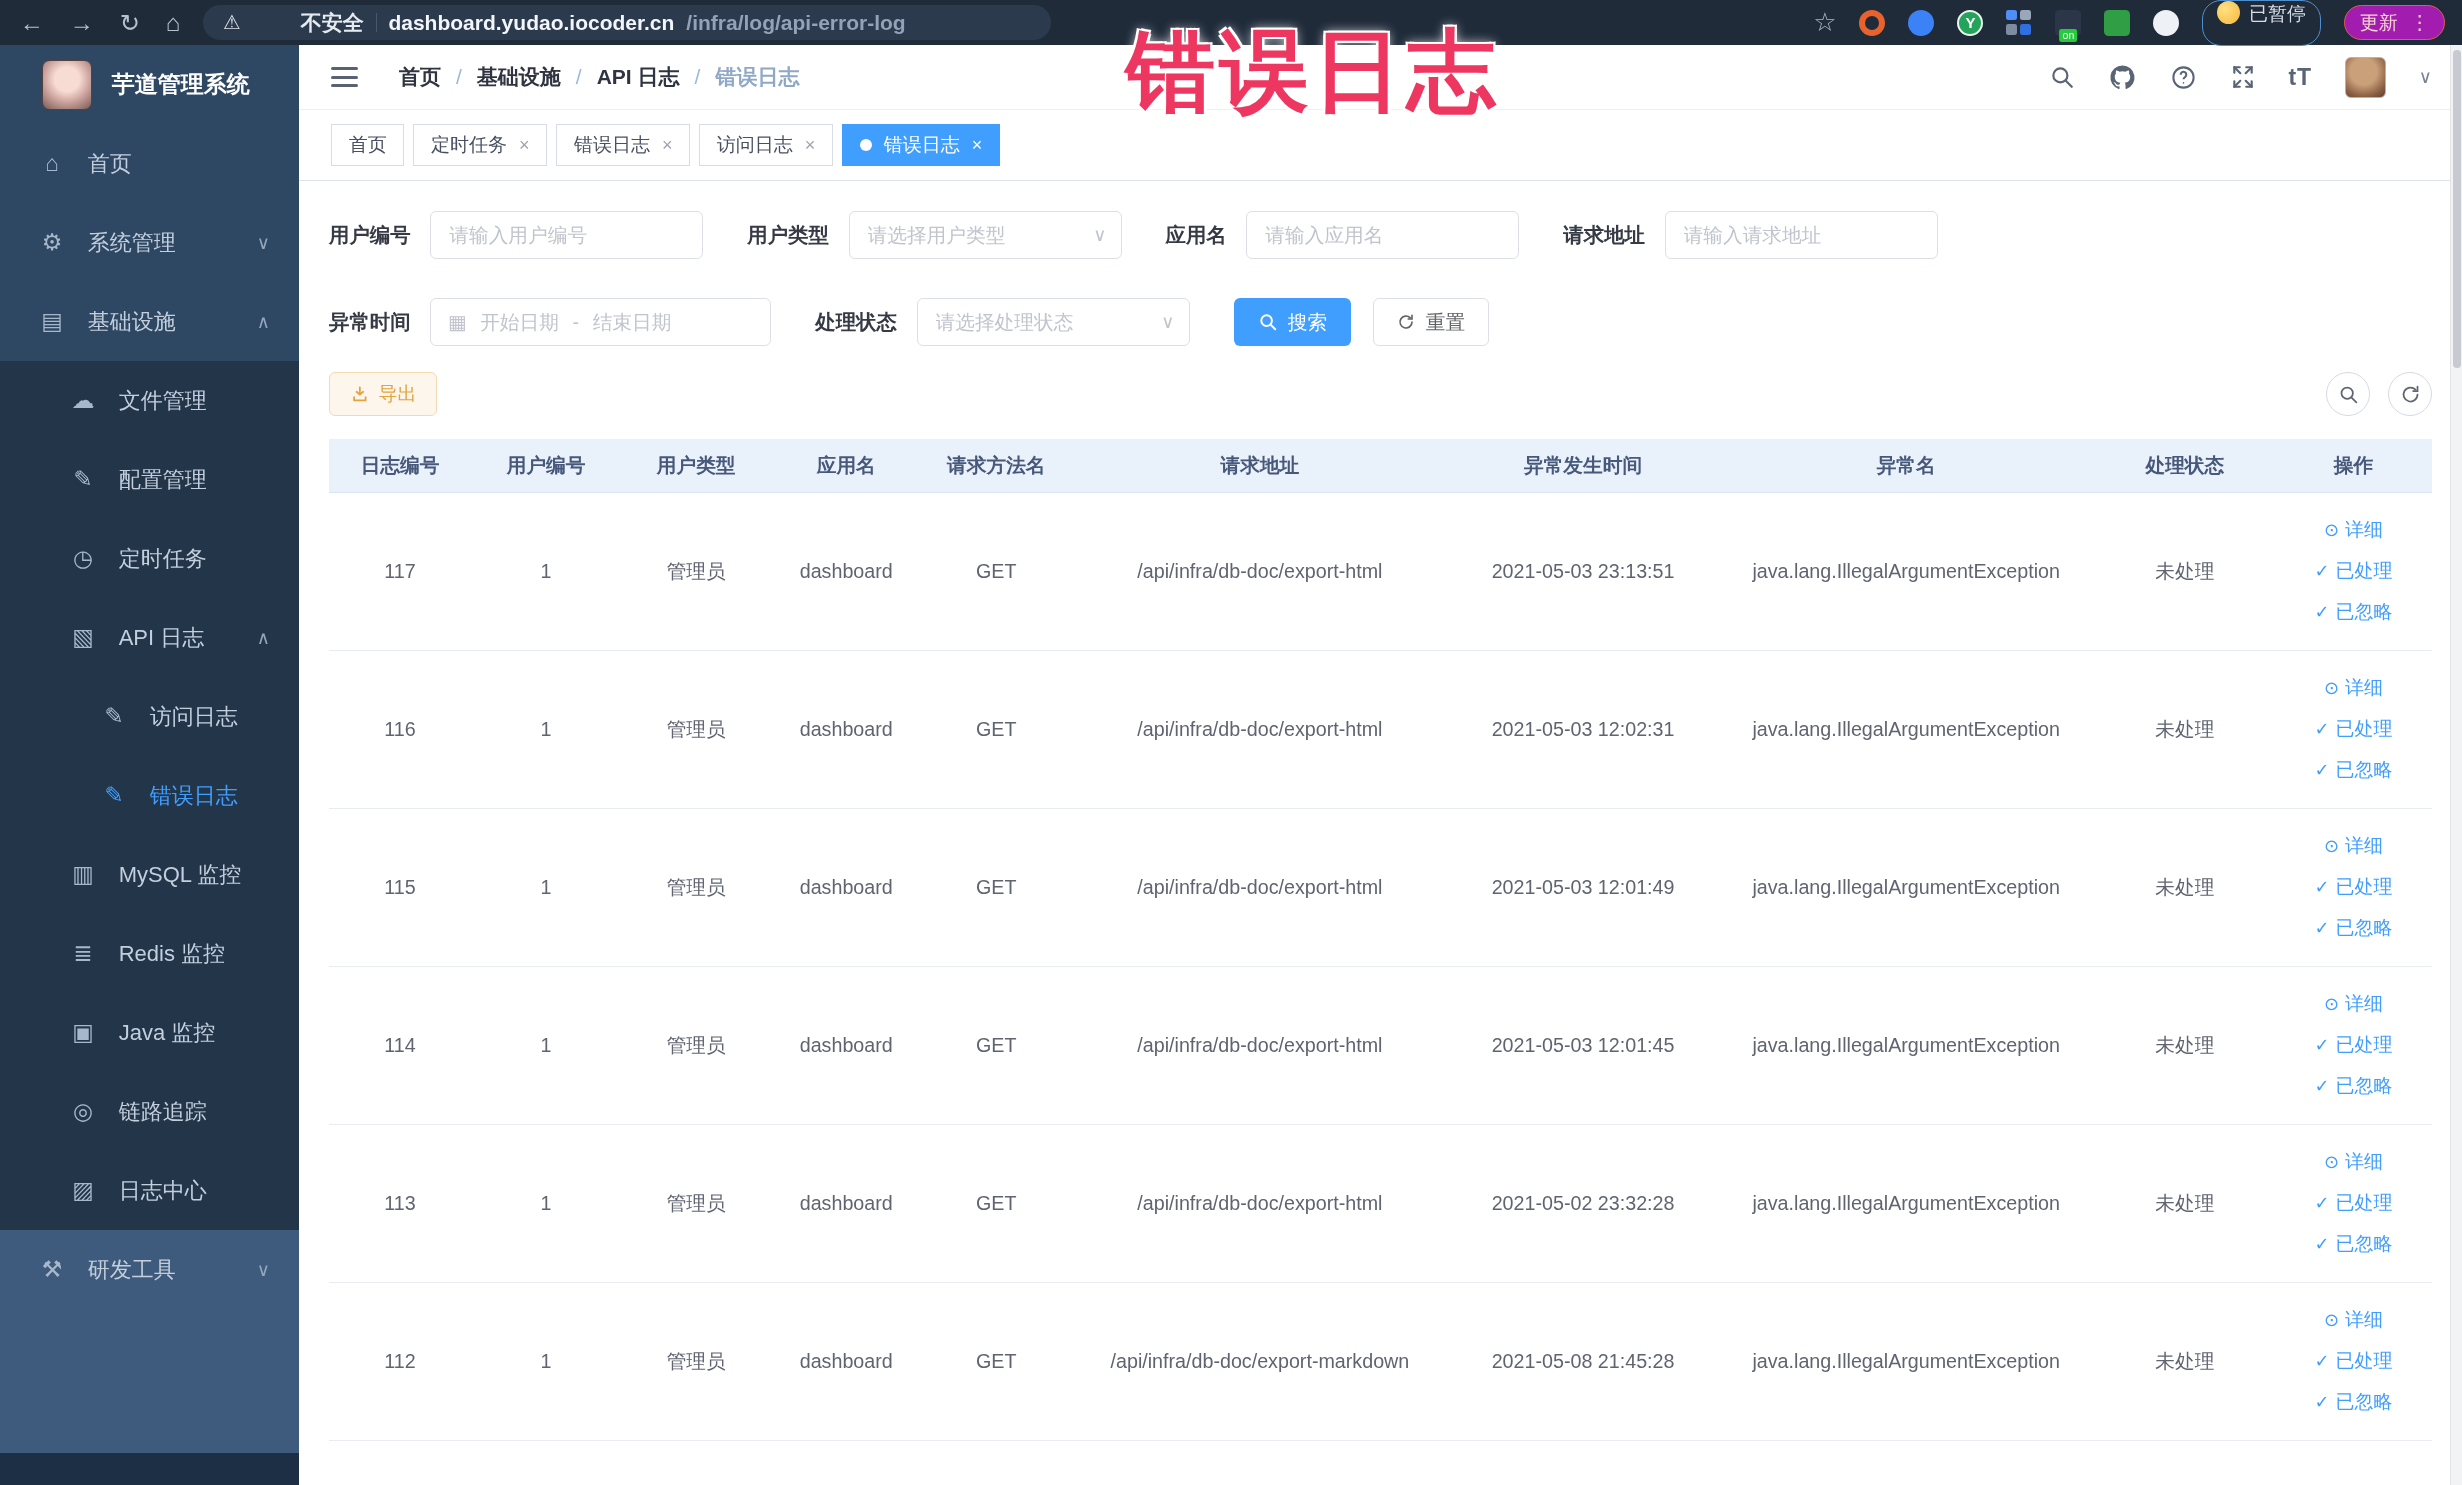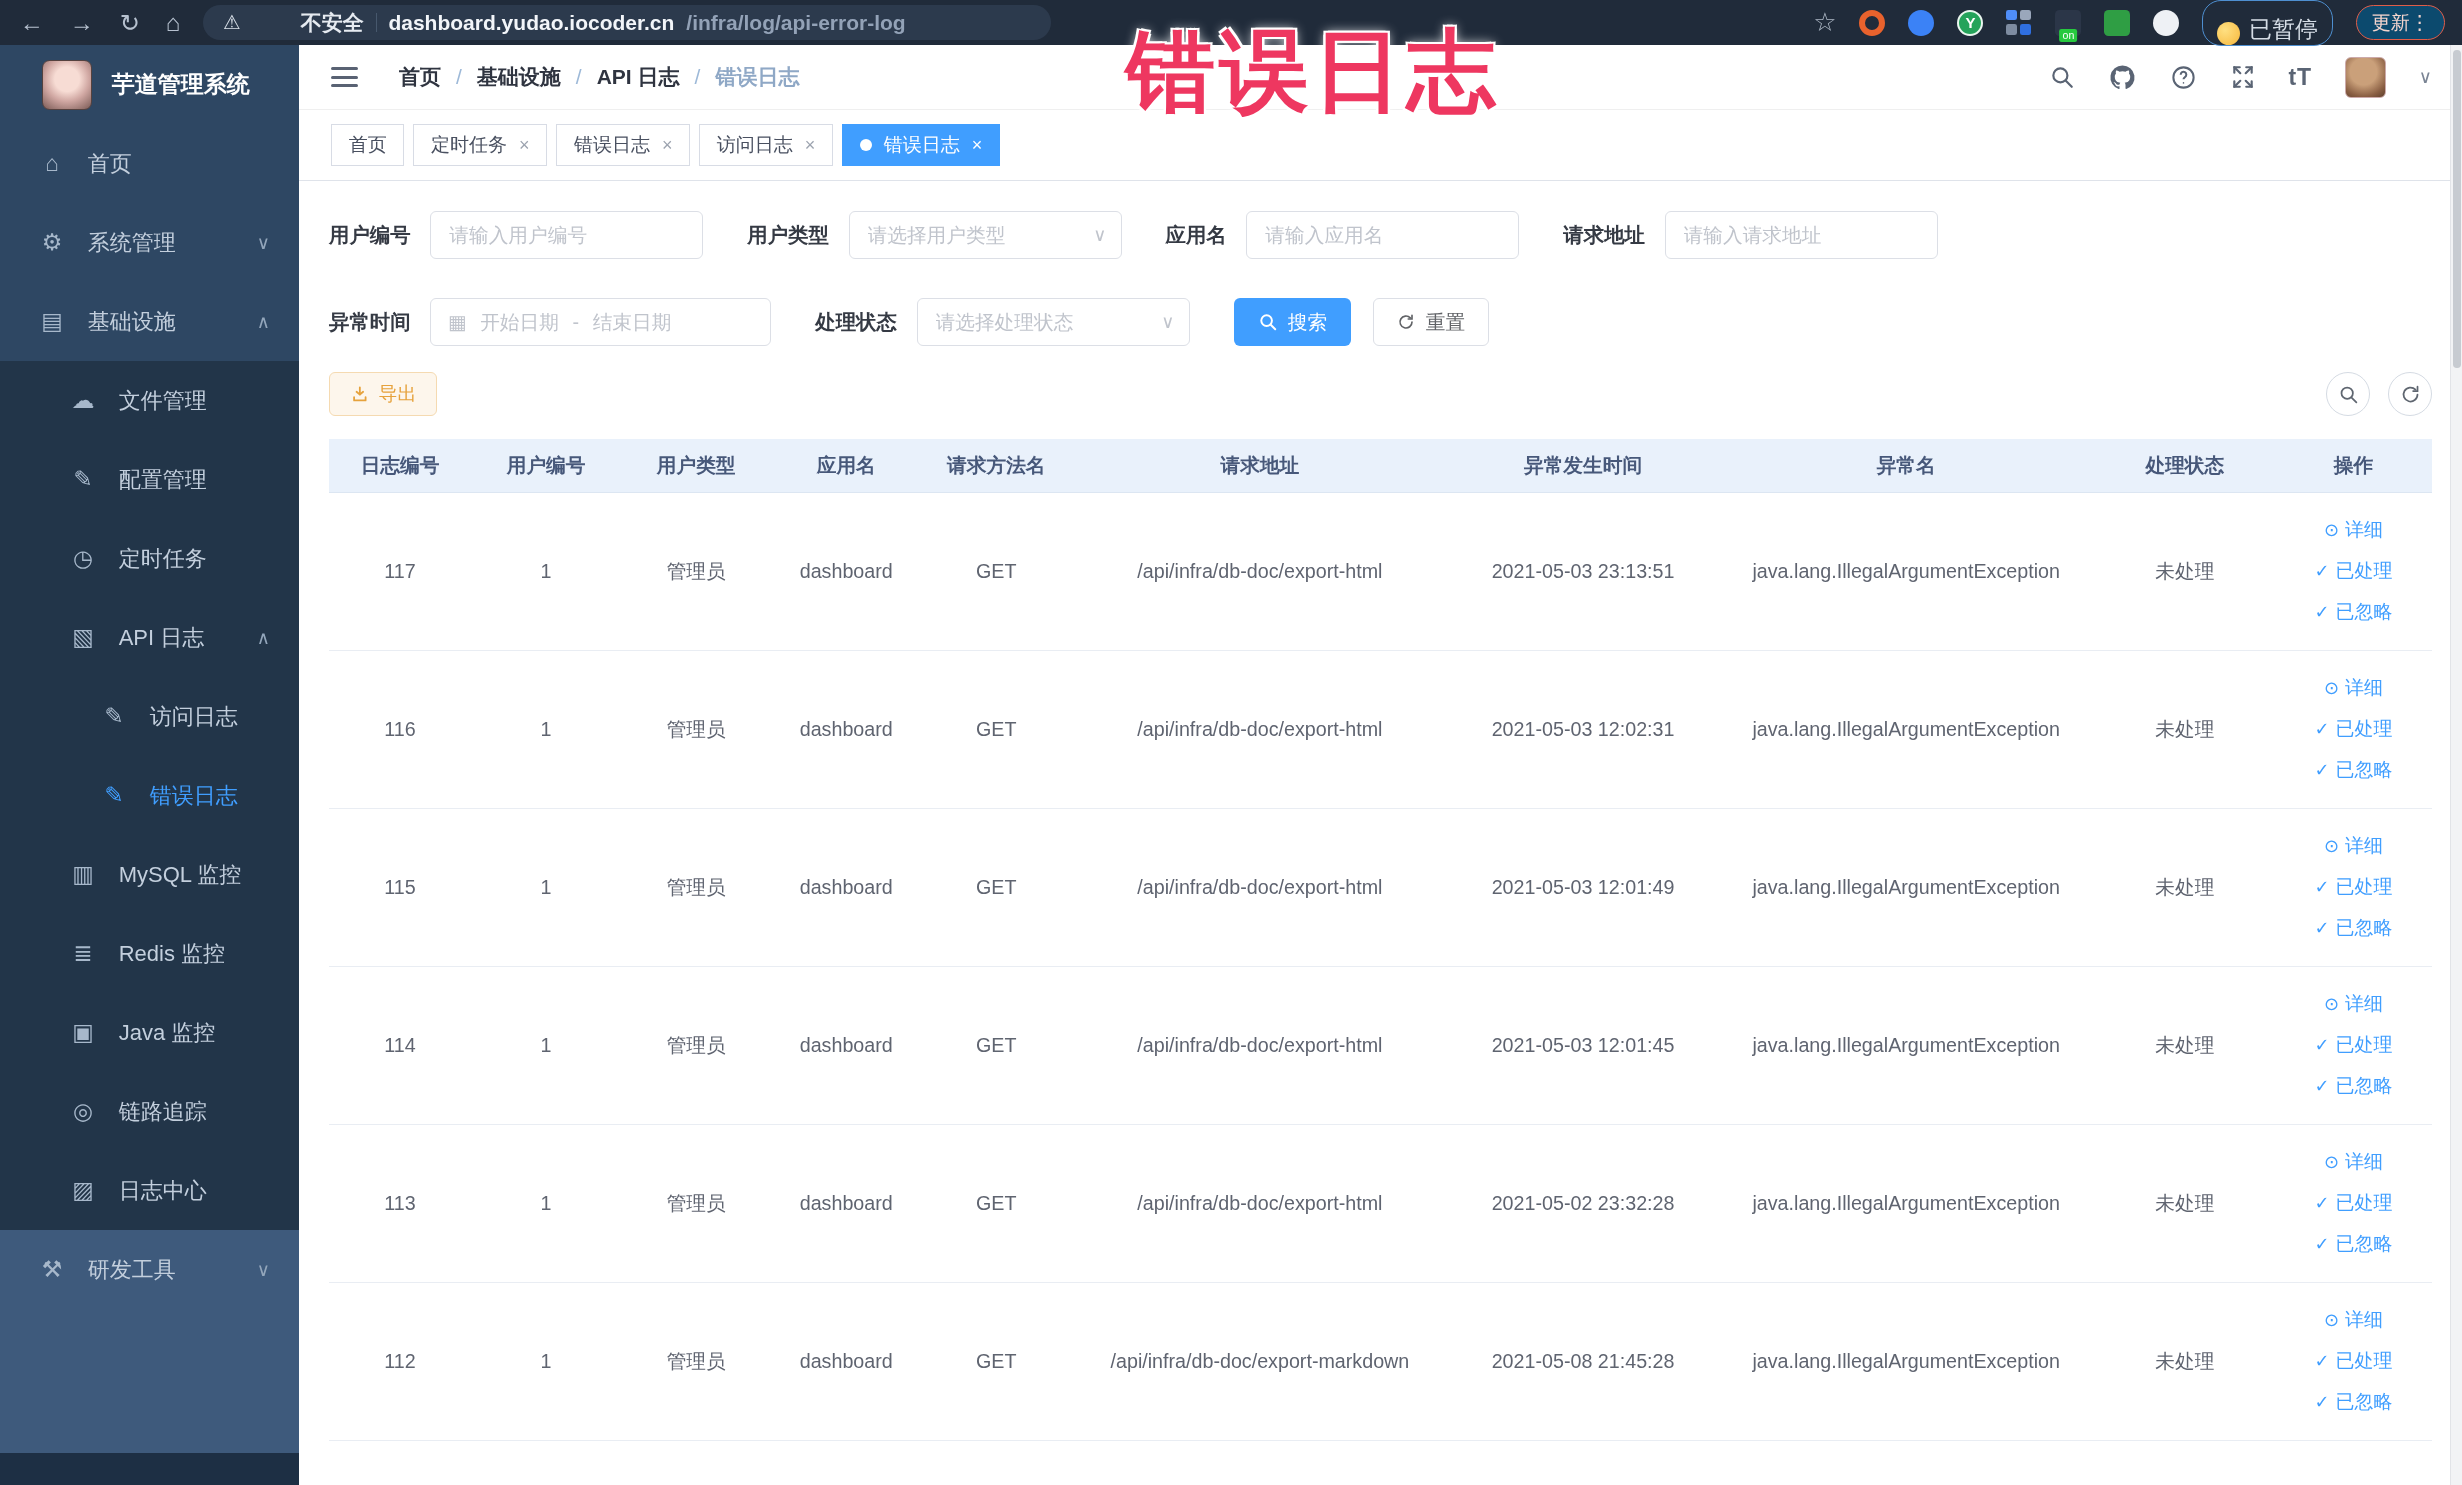--- a/index.html
+++ b/index.html
@@ -23,23 +23,23 @@
   .ext-blue   { background:#3b82f6; }
   .ext-ycirc  { background:#24a35a; color:#fff; font-size:15px; font-weight:700; display:flex; align-items:center; justify-content:center; border:2.3px solid #e9f6ee; }
   .ext-grid { border-radius:3px; display:grid; grid-template-columns:10.6px 10.6px; gap:3px; }
   .ext-grid i { width:10.6px; height:10.6px; border-radius:2.3px; display:block; }
   .ext-grid i:nth-child(1){background:#4f8df7}.ext-grid i:nth-child(2){background:#9aa7bb}
   .ext-grid i:nth-child(3){background:#7e8ca0}.ext-grid i:nth-child(4){background:#2f6fe0}
   .ext-dark { border-radius:4.5px; background:#2b3648; }
   .ext-on { position:absolute; bottom:-6px; left:50%; transform:translateX(-50%); background:#27c93f; color:#fff; font-size:10.6px; line-height:13px; padding:0 3px; border-radius:2.3px; font-weight:400; }
   .ext-leaf { border-radius:4.5px; background:#2f9e44; }
   .ext-white { background:#eef1f5; }
-  .badge-paused { display:flex; align-items:flex-end; gap:9px; border:1.5px solid #4e8fd0; border-radius:19px; height:46px; padding:0 13.6px; color:#d5dde6; font-size:23px; }
+  .badge-paused { display:flex; align-items:flex-start; gap:9px; border:1.5px solid #4e8fd0; border-radius:19px; height:46px; padding:0 13.6px; color:#d5dde6; font-size:19px; }
   .face { width:23px; height:23px; border-radius:50%; background:radial-gradient(circle at 35% 35%, #ffe082, #f6b73c); }
-  .btn-update { display:flex; align-items:center; border:1.5px solid #e05d49; border-radius:19px; height:35px; padding:0 15px; color:#f3d4cd; background:#0c4a6e; font-size:19px; }
+  .btn-update { display:flex; align-items:center; gap:12px; border:1.5px solid #e05d49; border-radius:19px; height:35px; padding:0 15px; color:#f3d4cd; background:#a21caf; font-size:19px; }
   .dots { color:#f3d4cd; font-size:19.7px; }
 
   
   .note { position:absolute; left:1126px; top:12px; font-size:89px; font-weight:700; color:#ee3760; letter-spacing:4.5px; z-index:60;
           text-shadow:2.3px 2.3px 0 #fff,-2.3px -2.3px 0 #fff,2.3px -2.3px 0 #fff,-2.3px 2.3px 0 #fff,0 0 12px #fff; }
 
   
   .sidebar { position:absolute; top:45px; left:0; width:299px; bottom:0; background:#2e4763; display:flex; flex-direction:column; z-index:5; }
   .logo { height:79px; display:flex; align-items:center; gap:19.7px; padding-left:42px; flex:none; }
   .logo-img { width:50px; height:50px; border-radius:7.6px; flex:none;

